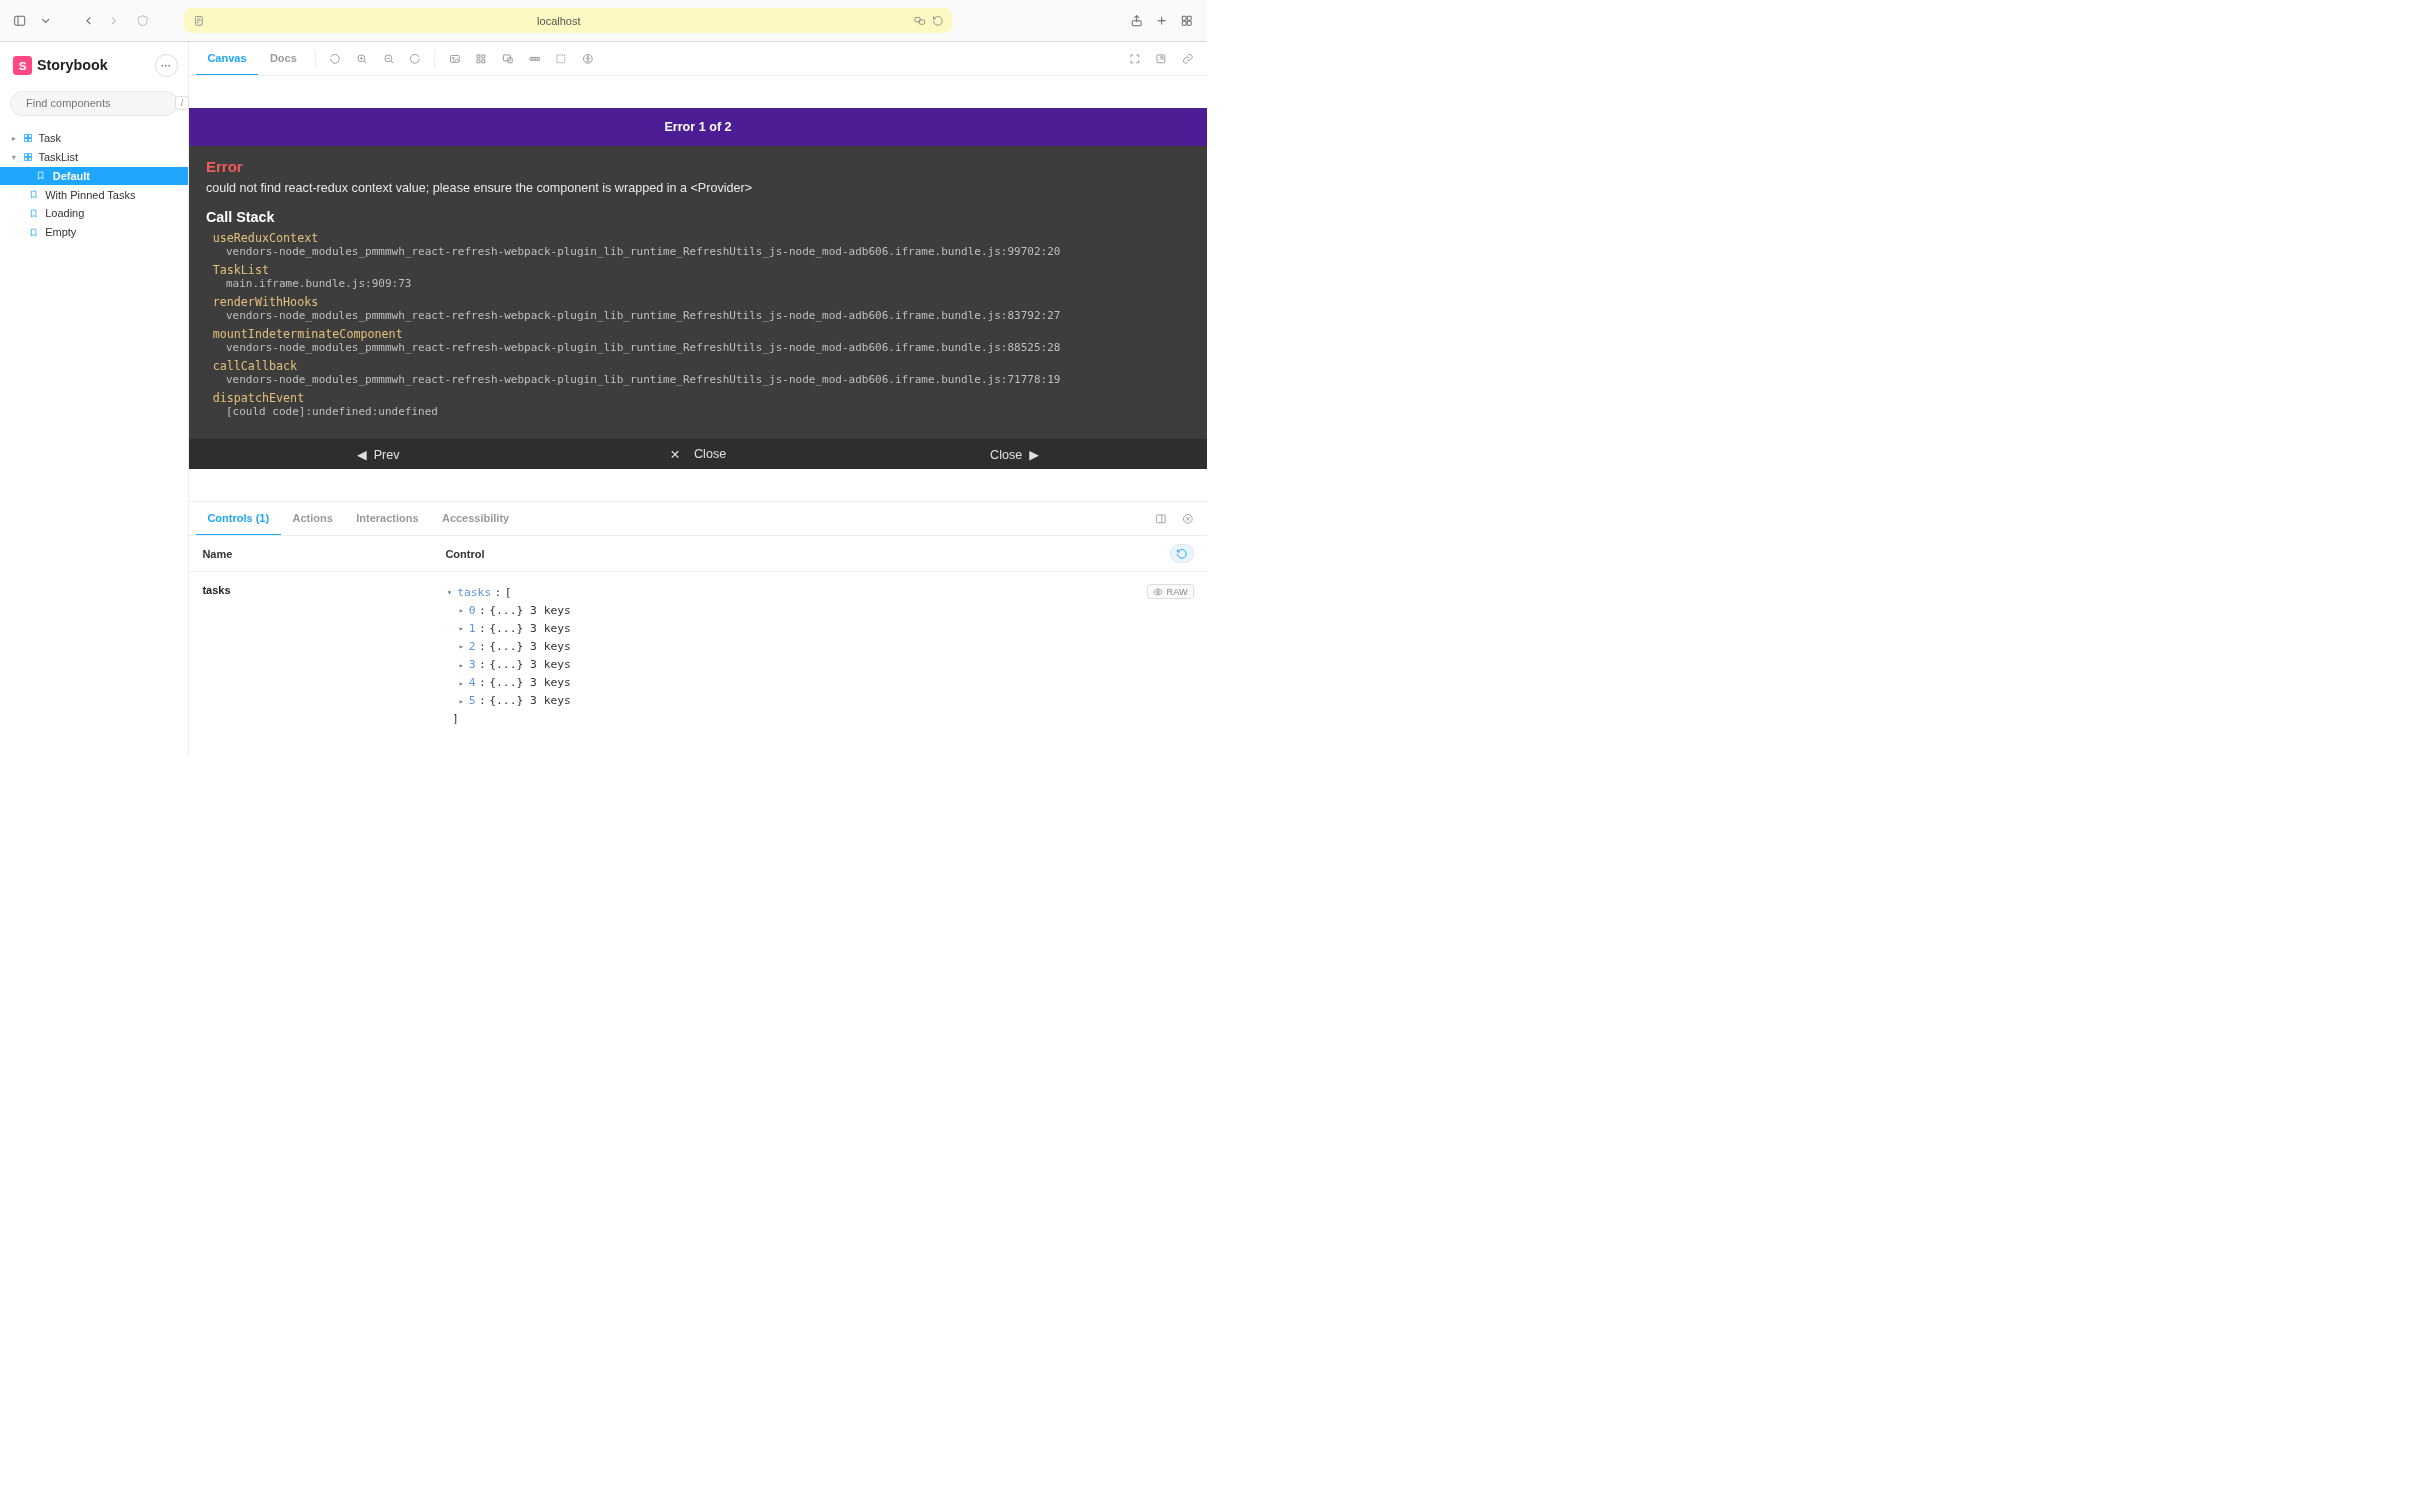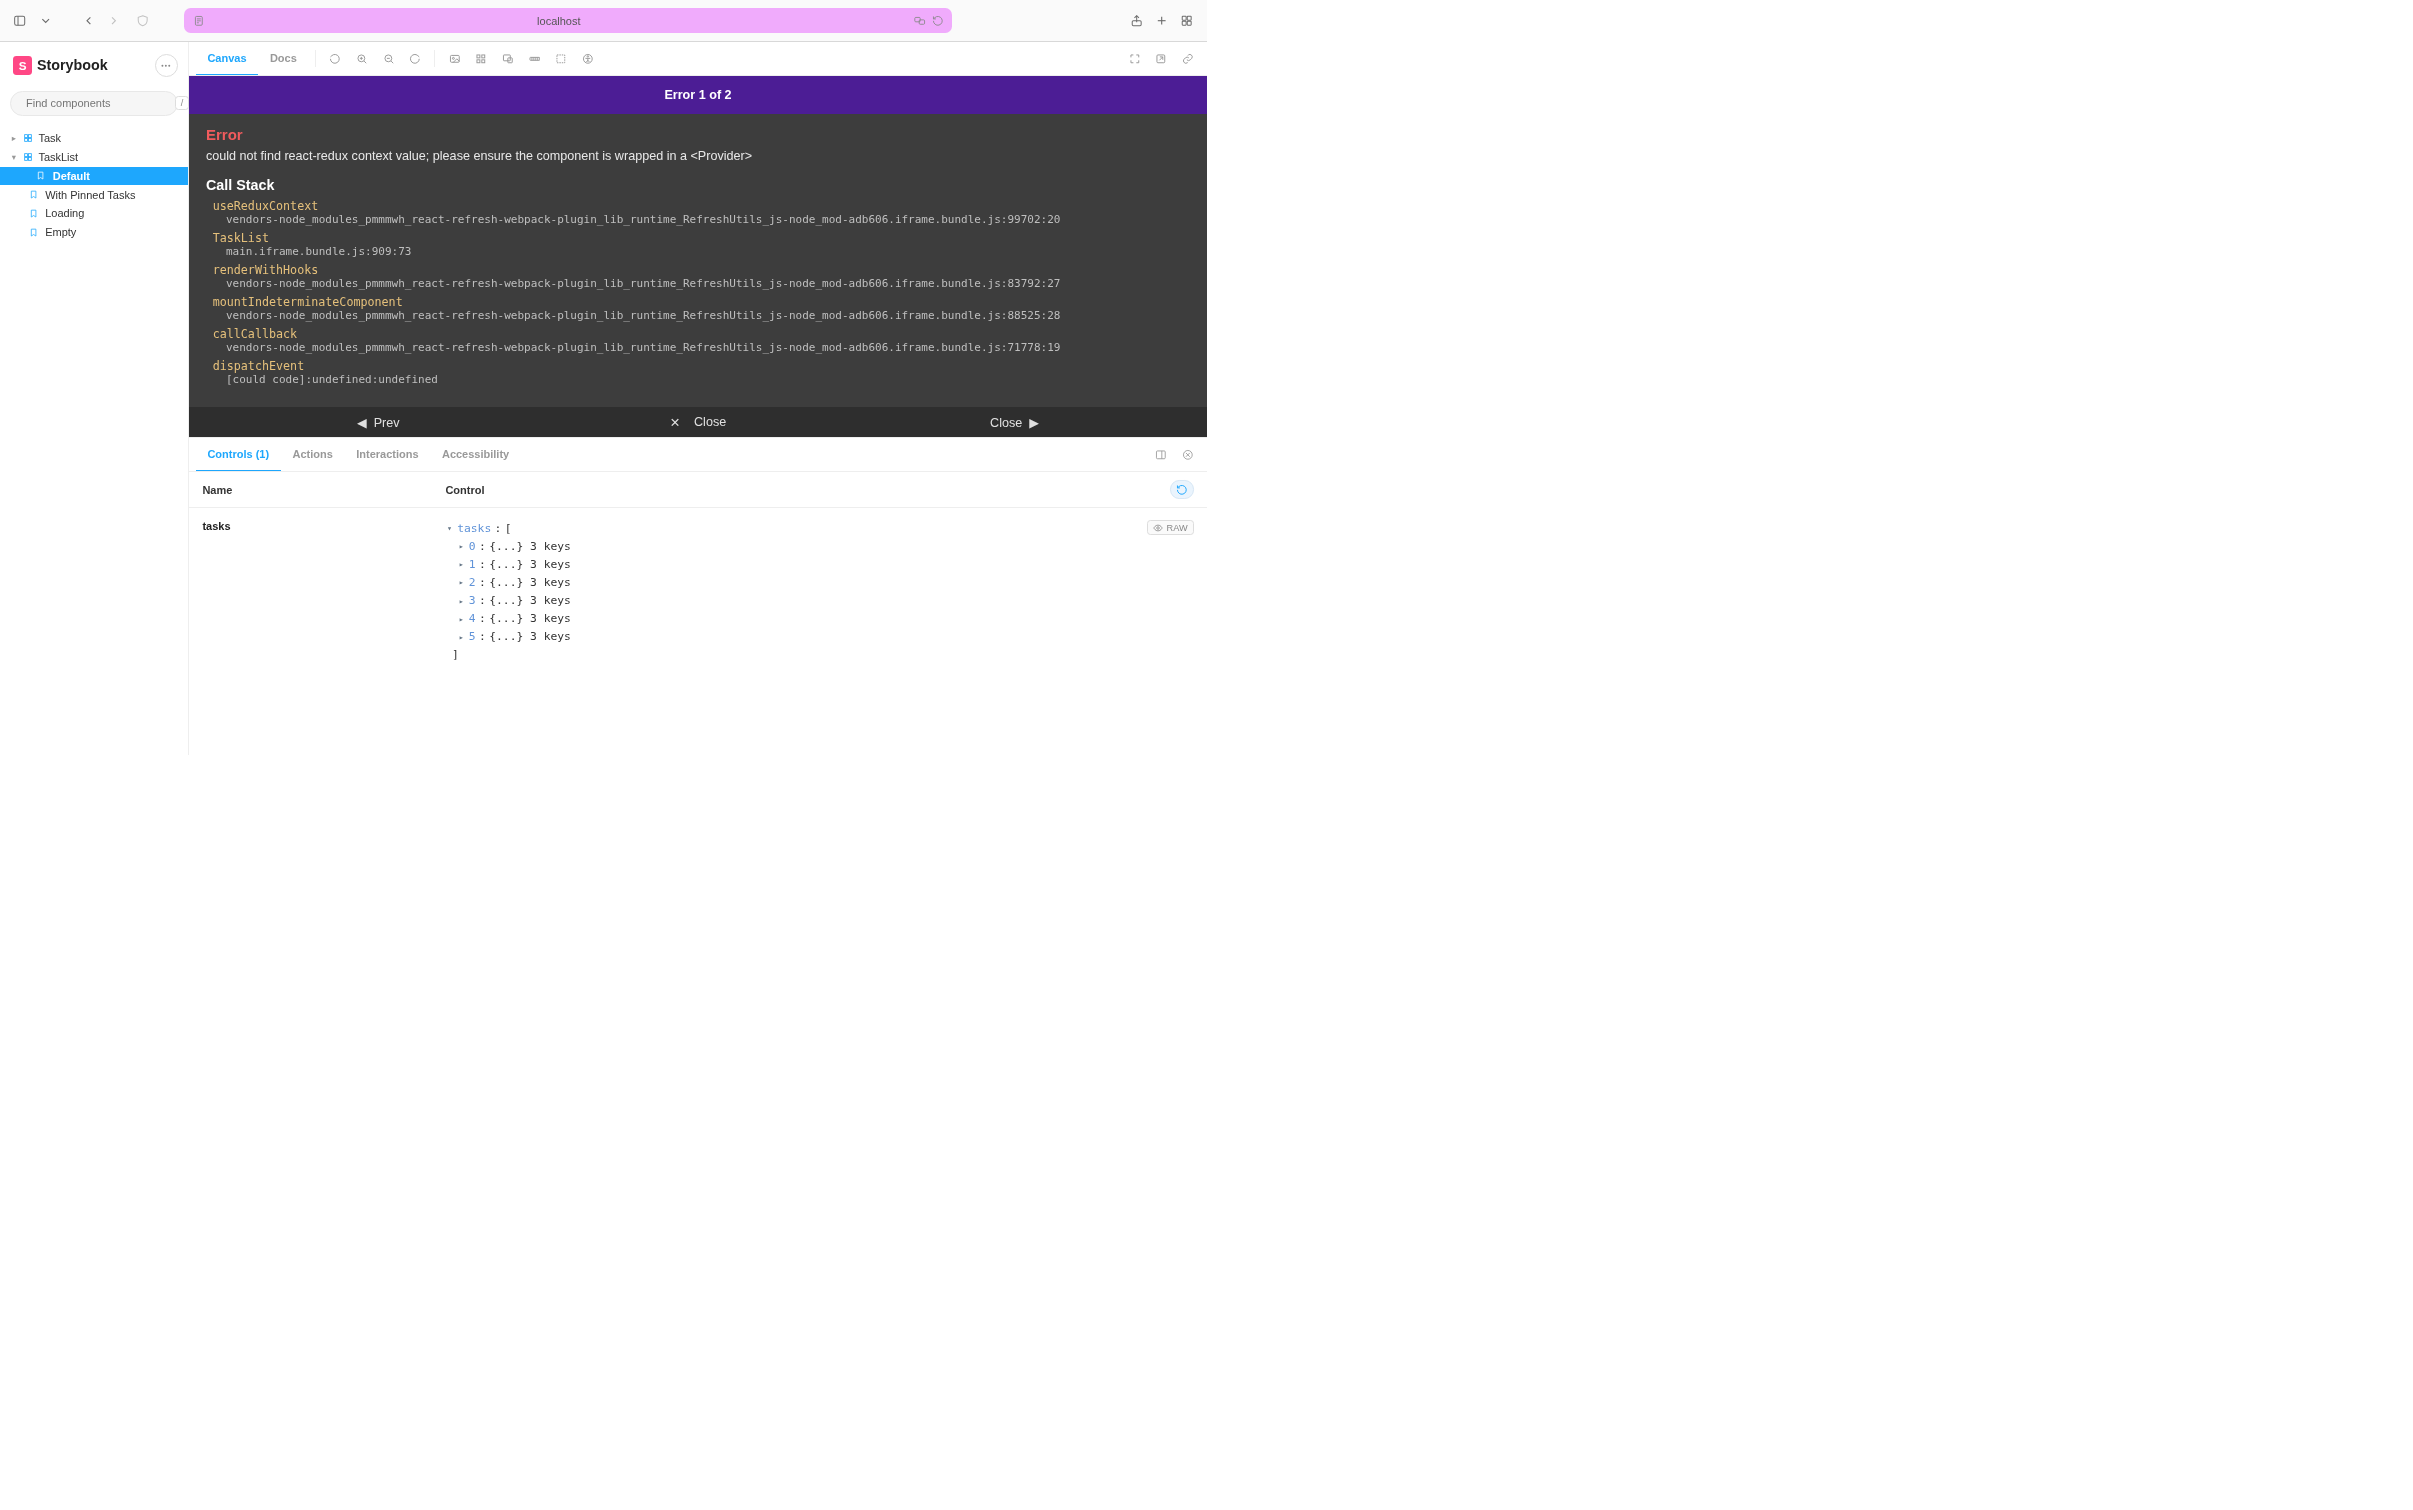--- a/index.html
+++ b/index.html
@@ -27,21 +27,21 @@
   width: 23.5px; height: 23.5px;
   border-radius: 5px;
   display: flex; align-items: center; justify-content: center;
   color: #6b6b6b;
 }
 .chrome-btn svg { width: 13.4px; height: 13.4px; }
 .chrome-group { display: flex; align-items: center; gap: 1.7px; }
 .address-bar {
   flex: 1;
   height: 25px;
-  background: #f0abfc;
+  background: #fef9c3;
   border-radius: 6.7px;
   display: flex;
   align-items: center;
   padding: 0 8.4px;
   margin: 0 168px 0 25px;
   position: relative;
 }
 .address-url { flex: 1; text-align: center; color: #555; font-size: 11px; }
 .addr-icon { color: #888; }
 
@@ -104,21 +104,21 @@
 }
 .story-row .bm { width: 10px; color: #60a5fa; }
 .story-row.selected {
   background: #1ea7fd; color: #fff; padding-left: 36px;
 }
 .story-row.selected .bm { color: #fff; }
 .story-row .label { color: #333; }
 .story-row.selected .label { color: #fff; font-weight: 600; }
 
 
-.main { flex: 1; display: flex; flex-direction: column; min-width: 0; }
+.main { flex: 1; display: flex; flex-direction: column; min-width: 0; gap: 32px; }
 .toolbar {
   height: 34px;
   display: flex; align-items: center;
   border-bottom: 0.8px solid #eee;
   padding: 0 6.7px;
 }
 .tb-tabs { display: flex; align-items: center; height: 100%; }
 .tb-tab {
   padding: 0 11.7px; height: 100%; display: flex; align-items: center;
   font-size: 11px; font-weight: 700; color: #999;

